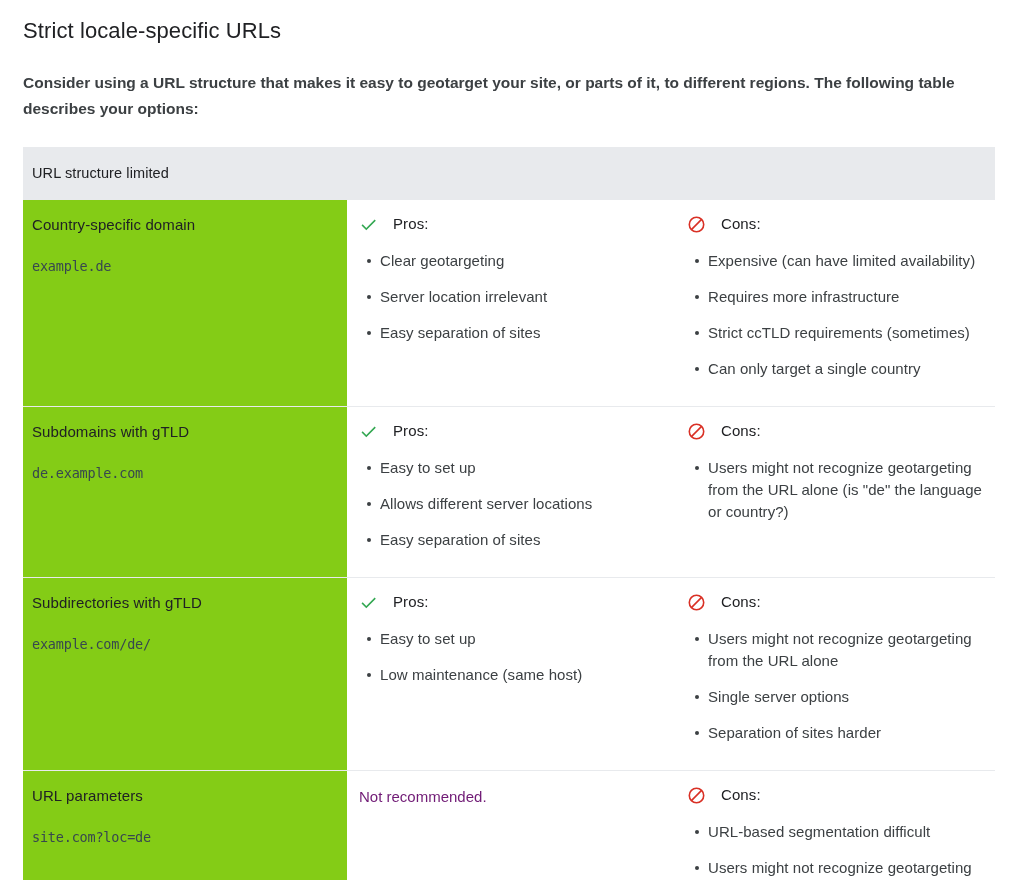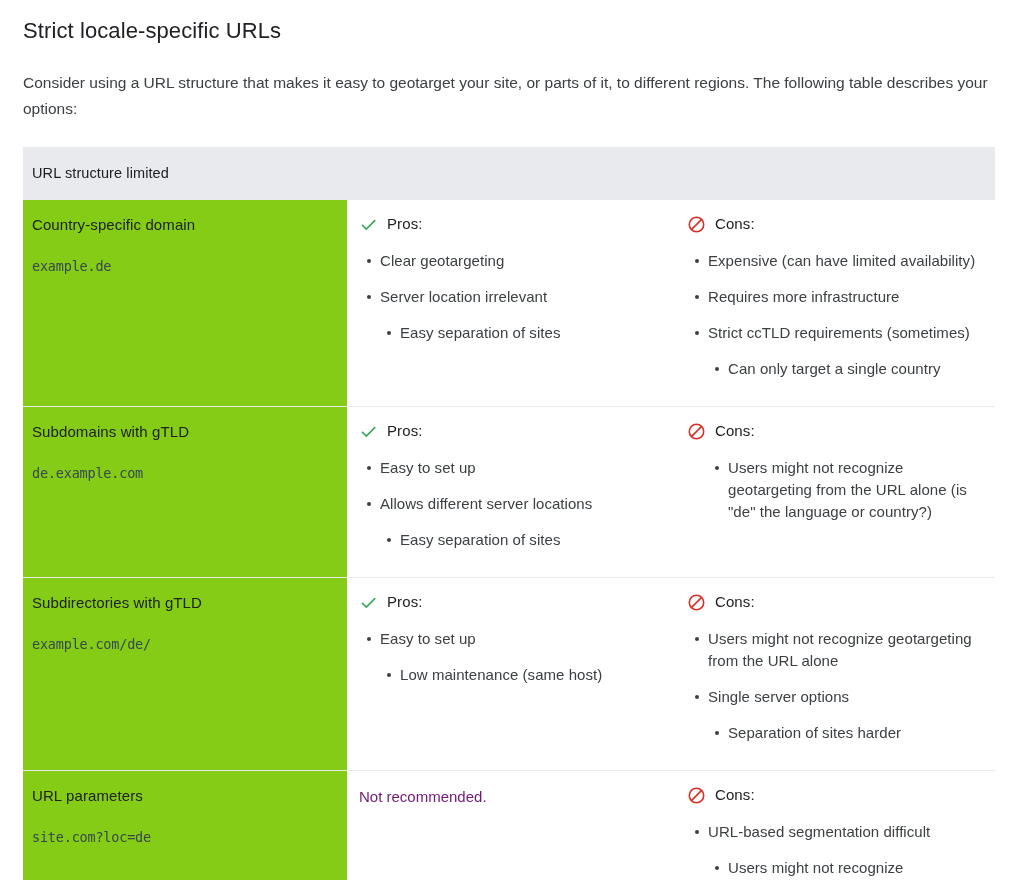--- a/index.html
+++ b/index.html
@@ -29,21 +29,21 @@
     padding-top: 17px;
     line-height: 28px;
   }
   .intro {
     font-size: 15.5px;
     line-height: 26px;
     color: #3c4043;
     margin: 0;
     padding-top: 25px;
     max-width: 965px;
-    font-weight: 400;
+    font-weight: 700;
   }
   
   .table-wrap {
     margin-top: 25px;
   }
   table.opts {
     border-collapse: collapse;
     width: 972px;
     table-layout: fixed;
     font-size: 15px;
@@ -90,21 +90,21 @@
     font-family: "DejaVu Sans Mono", "Liberation Mono", monospace;
     font-size: 13.5px;
     color: #37474f;
     margin-top: 21px;
     letter-spacing: -0.2px;
     line-height: 18px;
   }
   .cell-head {
     display: flex;
     align-items: center;
-    gap: 9px;
+    gap: 15px;
     font-size: 15px;
     font-weight: 500;
     color: #202124;
     line-height: 20px;
     height: 20px;
     letter-spacing: 0.1px;
   }
   .cell-head .label { display: inline-block; }
   .ico {
     flex: 0 0 auto;
@@ -120,21 +120,21 @@
   }
   ul.bullets li {
     position: relative;
     font-size: 15px;
     line-height: 22px;
     color: #3c4043;
     margin-bottom: 14px;
     padding-left: 1px;
     letter-spacing: 0.05px;
   }
-  ul.bullets li:last-child { margin-bottom: 0; margin-left: 20px; }
+  ul.bullets li:last-child { margin-bottom: 0; }
   ul.bullets li::before {
     content: "";
     position: absolute;
     left: -12px;
     top: 9px;
     width: 4px;
     height: 4px;
     border-radius: 50%;
     background: #3c4043;
   }

